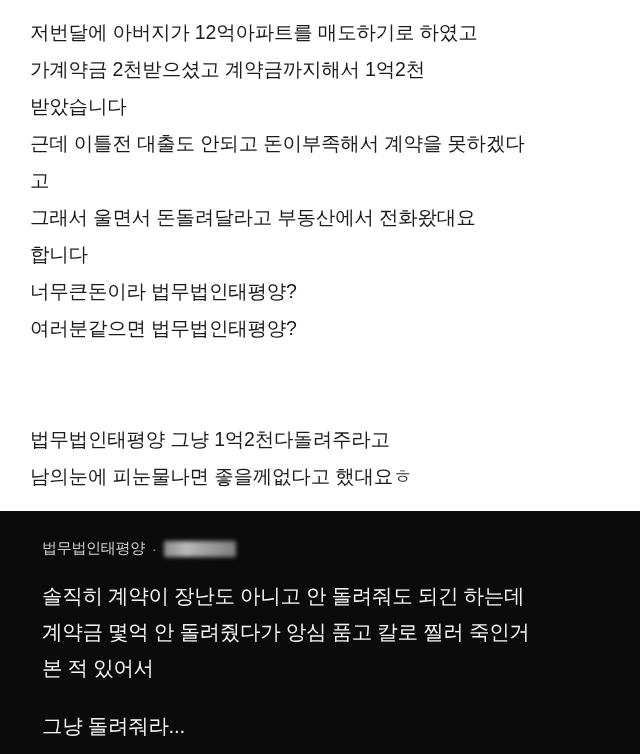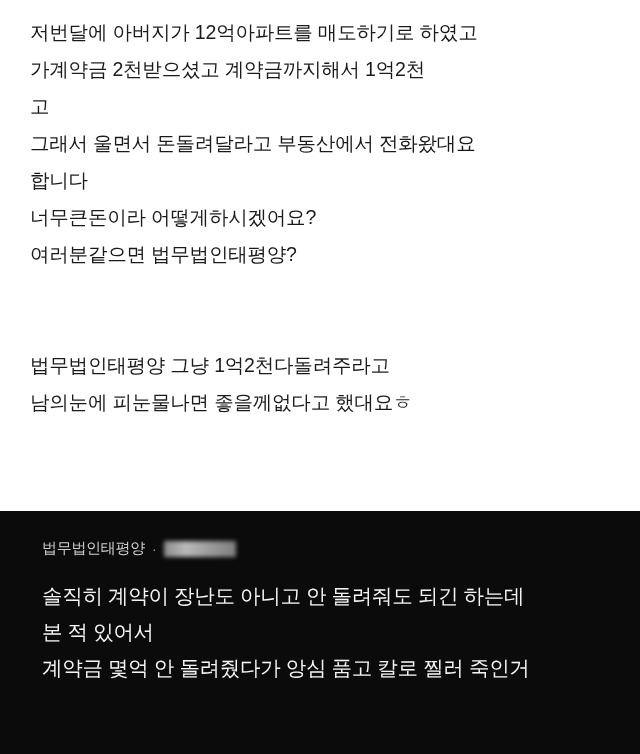--- a/index.html
+++ b/index.html
@@ -82,38 +82,41 @@
   }
 </style>
 </head>
 <body>
 
 <div class="page">
 
   <div class="post-light">
     <div class="line">저번달에 아버지가 12억아파트를 매도하기로 하였고</div>
     <div class="line">가계약금 2천받으셨고 계약금까지해서 1억2천</div>
+    <div class="line">받았습니다</div>
+    <div class="line">근데 이틀전 대출도 안되고 돈이부족해서 계약을 못하겠다</div>
     <div class="line">고</div>
     <div class="line">그래서 울면서 돈돌려달라고 부동산에서 전화왔대요</div>
     <div class="line">합니다</div>
-    <div class="line">너무큰돈이라 어떻게하시겠어요?</div>
+    <div class="line">너무큰돈이라 법무법인태평양?</div>
     <div class="line">여러분같으면 법무법인태평양?</div>
     <div class="spacer"></div>
     <div class="spacer"></div>
     <div class="line">법무법인태평양 그냥 1억2천다돌려주라고</div>
     <div class="line">남의눈에 피눈물나면 좋을께없다고 했대요ㅎ</div>
   </div>
 
   <div class="comment-dark">
     <div class="comment-head">
       <span class="comment-author">법무법인태평양</span>
       <span class="comment-dot">·</span>
       <span class="comment-meta-blur"></span>
     </div>
     <div class="comment-body">
       <div class="line">솔직히 계약이 장난도 아니고 안 돌려줘도 되긴 하는데</div>
+      <div class="line">계약금 몇억 안 돌려줬다가 앙심 품고 칼로 찔러 죽인거</div>
       <div class="line">본 적 있어서</div>
-      <div class="line">계약금 몇억 안 돌려줬다가 앙심 품고 칼로 찔러 죽인거</div>
       <div class="spacer"></div>
+      <div class="line">그냥 돌려줘라...</div>
     </div>
   </div>
 
 </div>
 
 </body></html>

